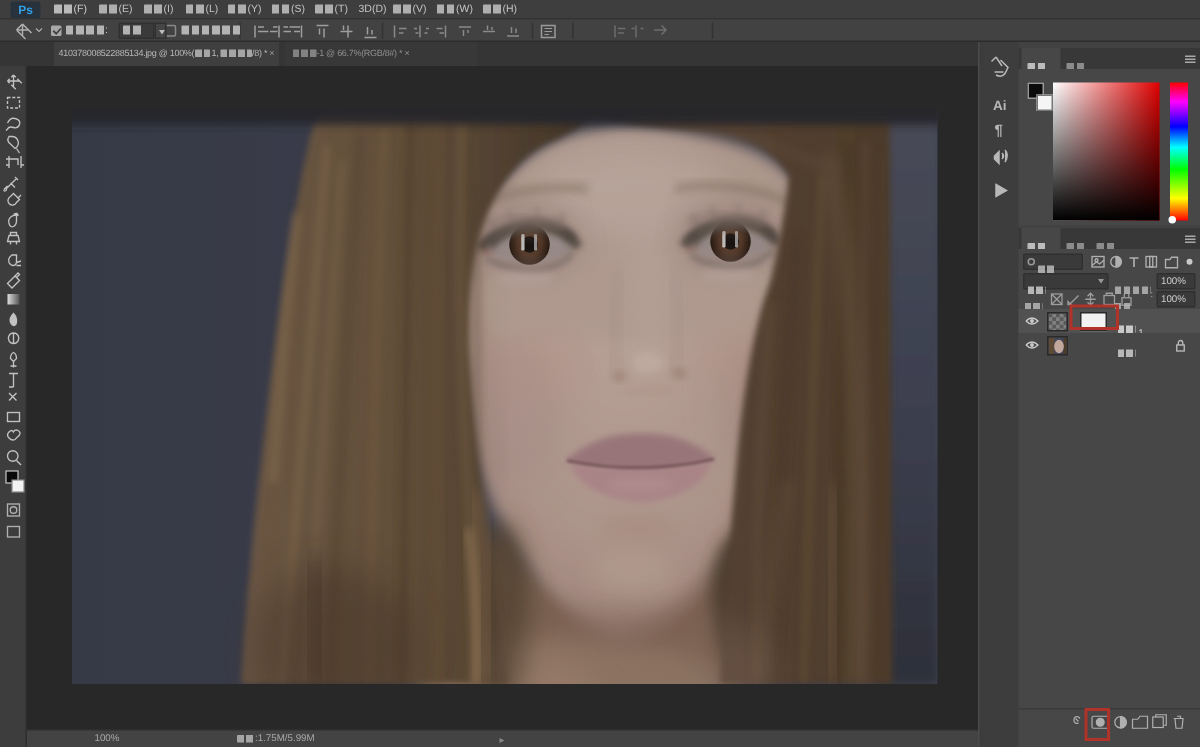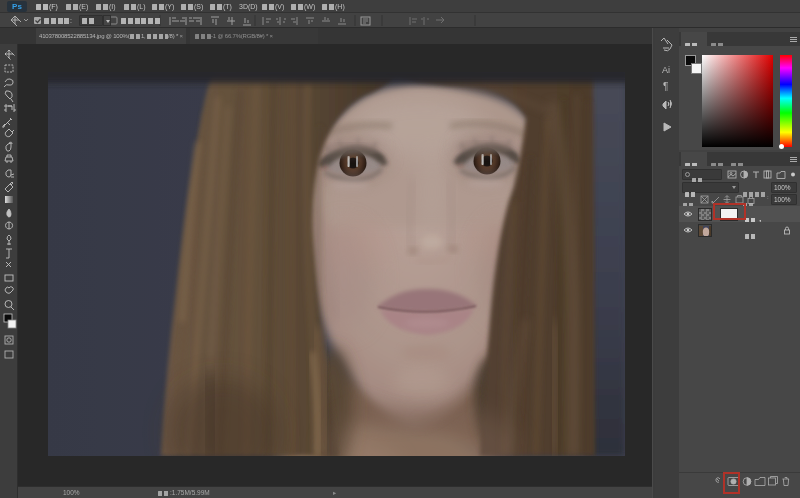--- a/index.html
+++ b/index.html
@@ -18,21 +18,21 @@
 #tabbar{left:0;top:28px;width:654px;height:16px;background:#353535;}
 .tab{position:absolute;top:0;height:16px;font-size:7px;line-height:16px;padding:0 5px;color:#c4c4c4;}
 
 #toolbar{left:0;top:44px;width:18px;height:454px;background:#3d3d3d;border-right:1px solid #2e2e2e;}
 
 #canvas{left:18px;top:44px;width:634px;height:442px;background:#282828;}
 
 #status{left:18px;top:486px;width:634px;height:12px;background:#434343;border-top:1px solid #2e2e2e;font-size:6.5px;color:#a8a8a8;}
 
 #rightwrap{left:652px;top:28px;width:148px;height:470px;background:#3c3c3c;border-left:1px solid #4a4a4a;}
-#colstrip{position:absolute;left:2px;top:0;width:24px;height:470px;background:#3d3d3d;}
+#colstrip{position:absolute;left:2px;top:0;width:24px;height:470px;background:#3d3d3d;font-weight:bold;}
 #rpanel{position:absolute;left:26px;top:0;width:122px;height:470px;background:#424242;}
 .box{background:#3a3a3a;border:1px solid #303030;border-radius:1px;}
 </style>
 </head>
 <body>
 <div id="app">
 
   <div class="abs" id="menubar">
     <div class="abs" style="left:7px;top:1px;width:20px;height:11px;border-radius:2px;background:#27323c;color:#35a0e8;font-size:8px;font-weight:bold;line-height:11px;text-align:center;">Ps</div>
     <div class="item" style="left:36px;color:#cfcfcf"><span class="z" style="width:13px"></span>(F)</div>

